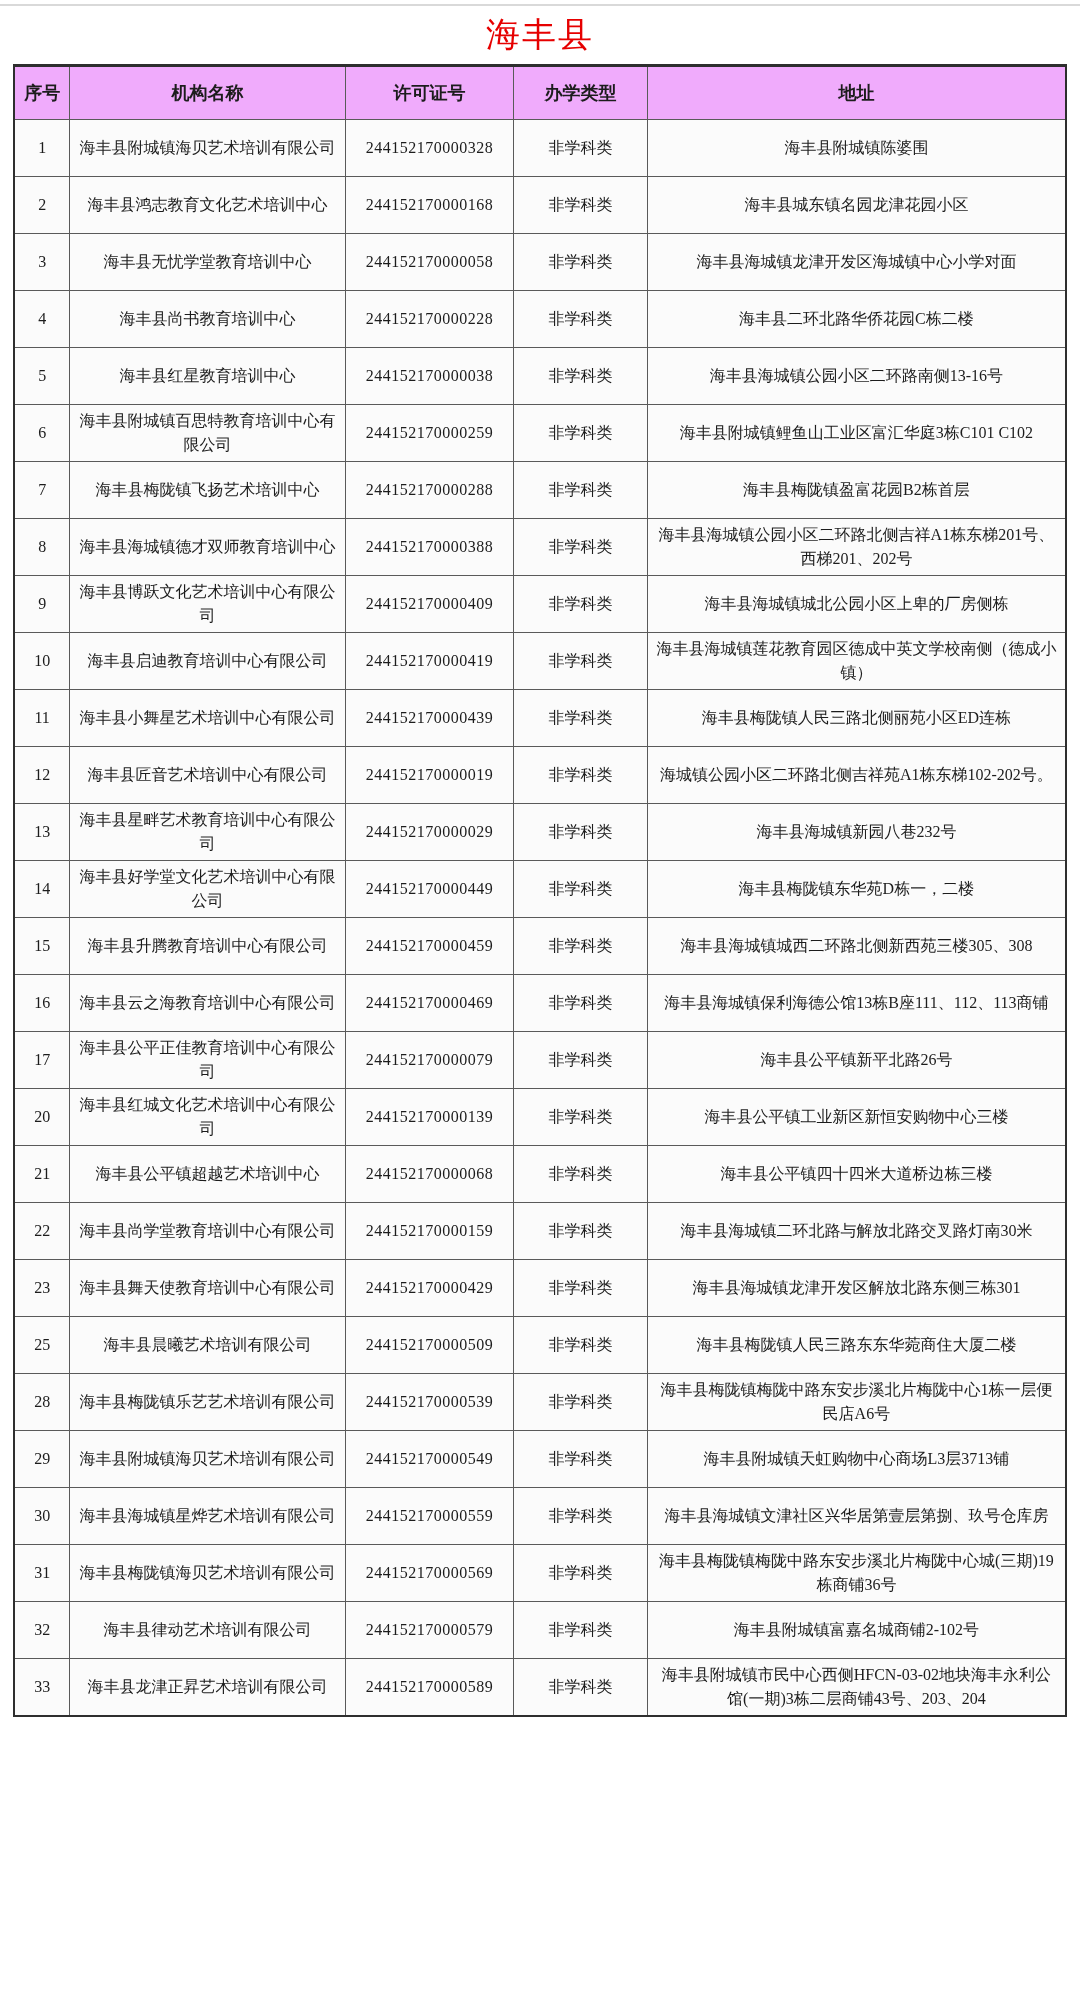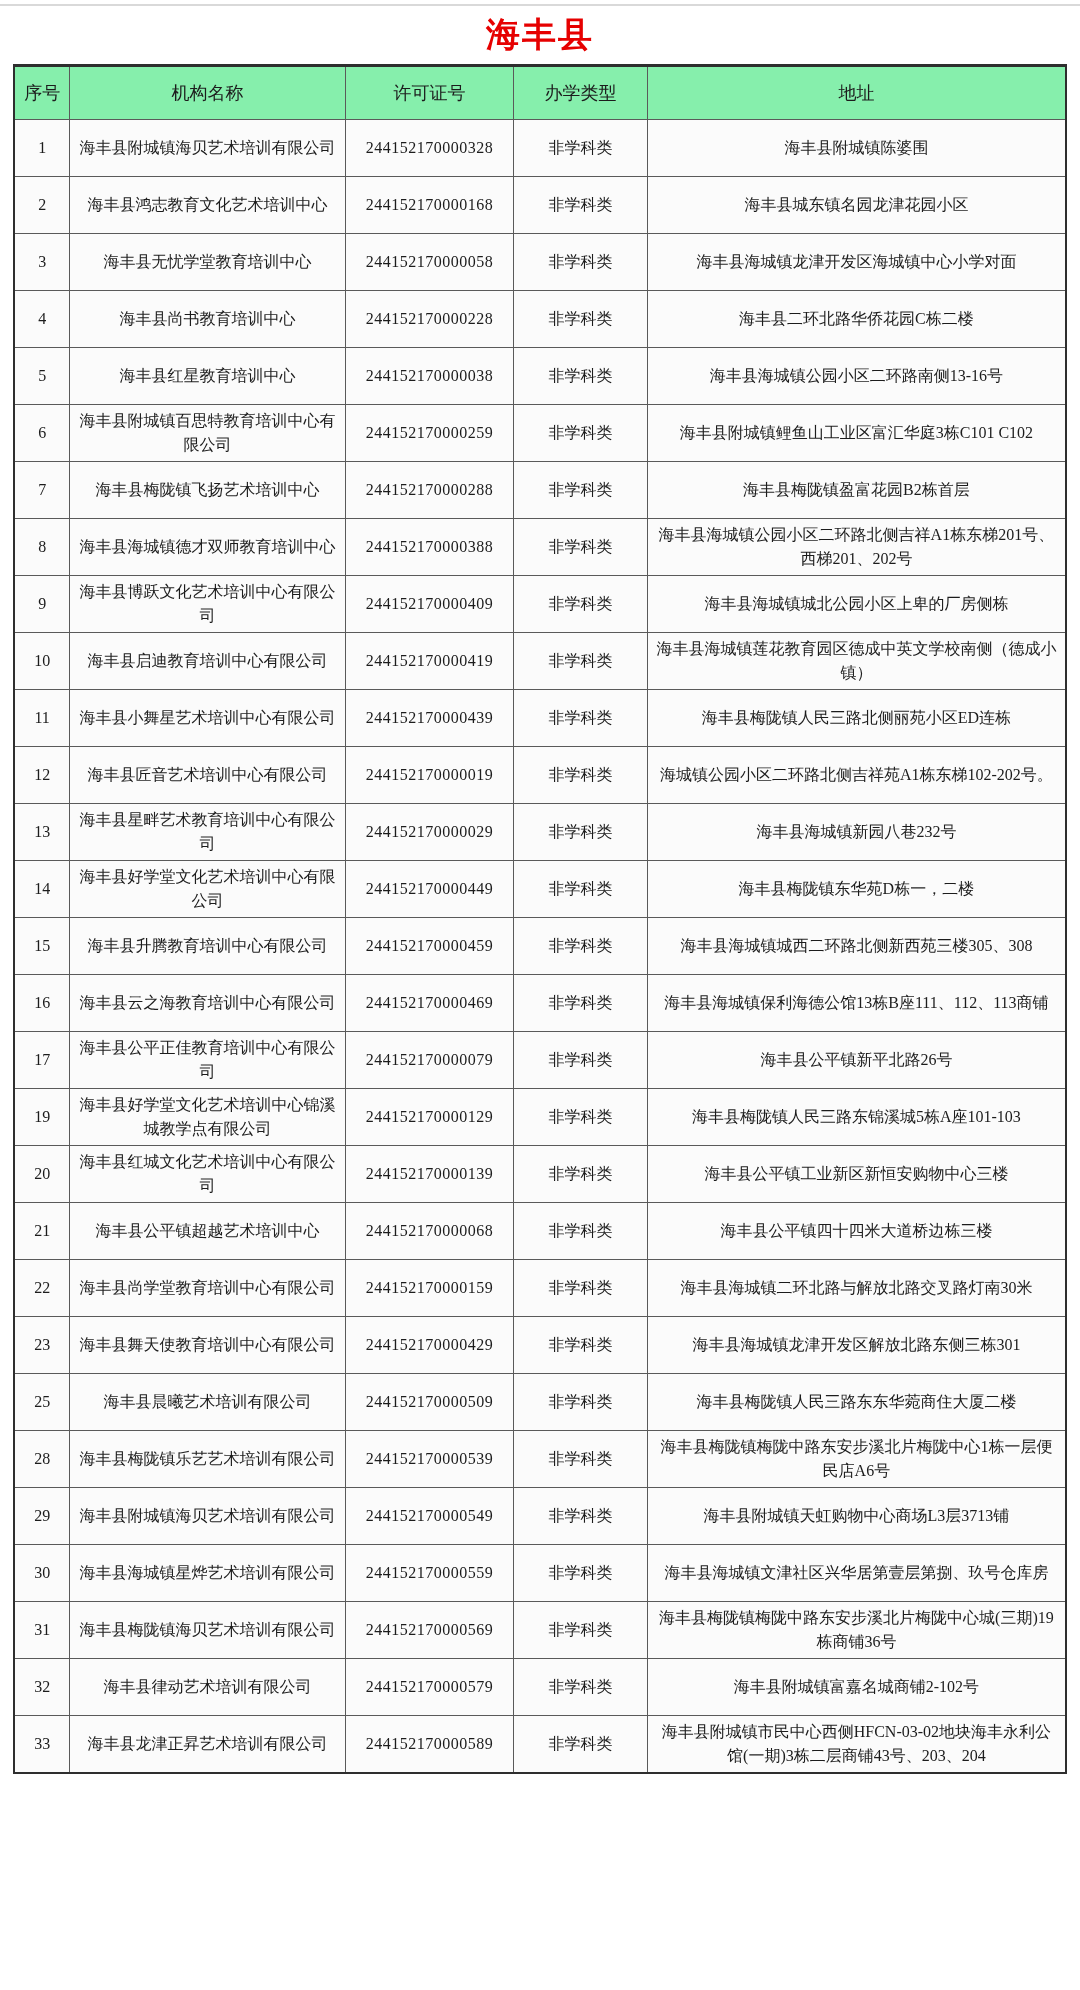--- a/index.html
+++ b/index.html
@@ -20,21 +20,21 @@
     margin-top: 4px;
   }
   .title-wrap {
     height: 58px;
     display: flex;
     align-items: center;
     justify-content: center;
   }
   .page-title {
     font-size: 34px;
-    font-weight: bold;
+    font-weight: normal;
     color: #e60000;
     letter-spacing: 2px;
   }
   table.reg-table {
     width: 1054px;
     margin: 0 auto;
     border-collapse: collapse;
     table-layout: fixed;
     background: #fbfbfb;
   }
@@ -43,23 +43,23 @@
     border: 1px solid #5a5a5a;
     text-align: center;
     vertical-align: middle;
     padding: 4px 6px;
     word-break: break-all;
   }
   table.reg-table {
     border: 2px solid #2e2e2e;
   }
   thead th {
-    background: #86efac;
+    background: #f0abfc;
     font-size: 18px;
-    font-weight: normal;
+    font-weight: bold;
     height: 44px;
     border-bottom: 2px solid #2e2e2e;
   }
   thead tr {
     border-top: 3px solid #2e2e2e;
   }
   tbody td {
     font-size: 16px;
     line-height: 24px;
     height: 48px;
@@ -212,27 +212,20 @@
     <td class="cell-address">海丰县海城镇保利海德公馆13栋B座111、112、113商铺</td>
   </tr>
       <tr>
     <td class="cell-no">17</td>
     <td class="cell-name">海丰县公平正佳教育培训中心有限公司</td>
     <td class="cell-license">244152170000079</td>
     <td class="cell-type">非学科类</td>
     <td class="cell-address">海丰县公平镇新平北路26号</td>
   </tr>
       <tr>
-    <td class="cell-no">19</td>
-    <td class="cell-name">海丰县好学堂文化艺术培训中心锦溪城教学点有限公司</td>
-    <td class="cell-license">244152170000129</td>
-    <td class="cell-type">非学科类</td>
-    <td class="cell-address">海丰县梅陇镇人民三路东锦溪城5栋A座101-103</td>
-  </tr>
-      <tr>
     <td class="cell-no">20</td>
     <td class="cell-name">海丰县红城文化艺术培训中心有限公司</td>
     <td class="cell-license">244152170000139</td>
     <td class="cell-type">非学科类</td>
     <td class="cell-address">海丰县公平镇工业新区新恒安购物中心三楼</td>
   </tr>
       <tr>
     <td class="cell-no">21</td>
     <td class="cell-name">海丰县公平镇超越艺术培训中心</td>
     <td class="cell-license">244152170000068</td>

